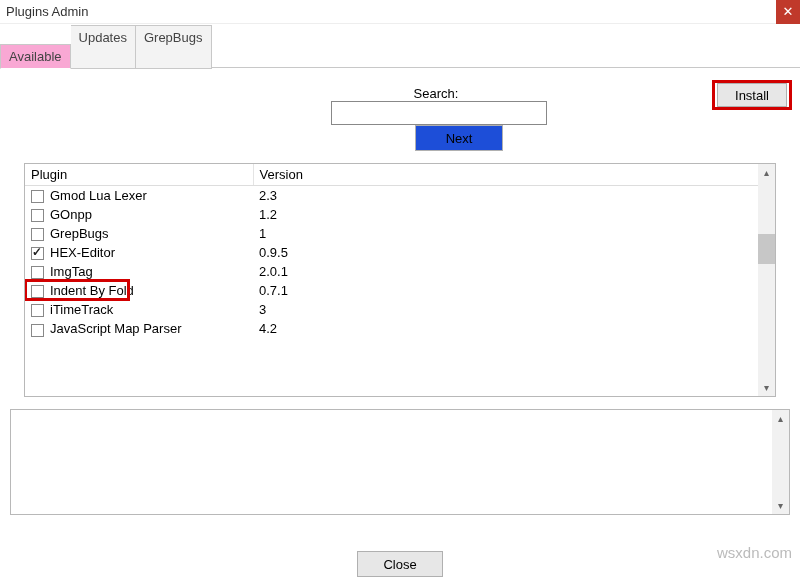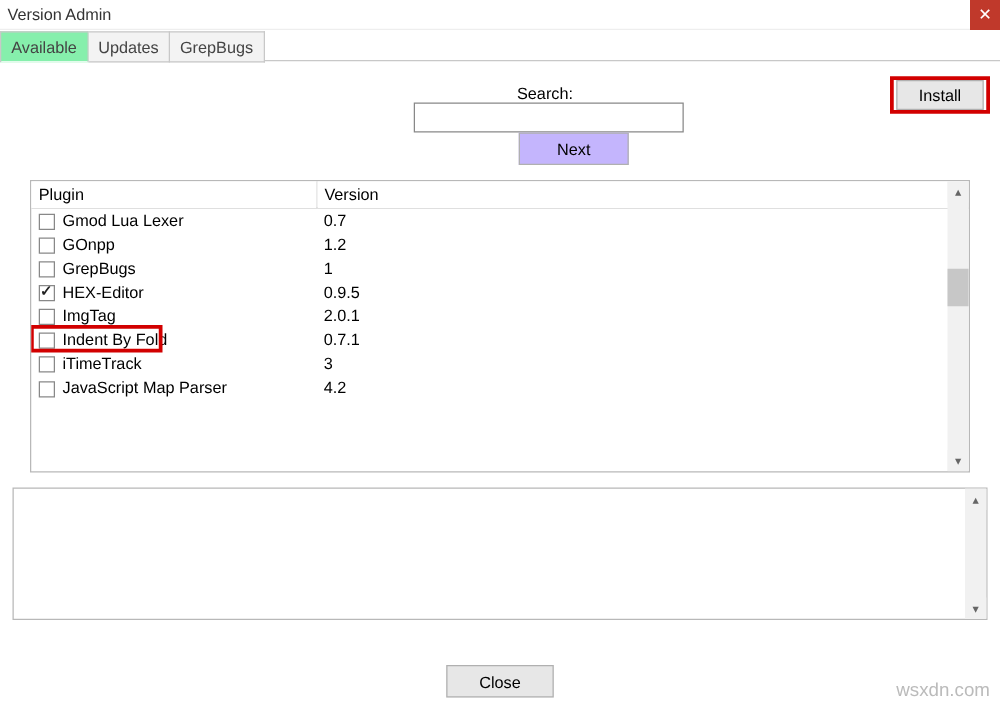--- a/index.html
+++ b/index.html
@@ -18,37 +18,37 @@
     font-size: 13px; line-height: 1; cursor: pointer;
   }
 
   .tabstrip {
     display: flex; font-size: 13px; color: #444;
   }
   .tab {
     padding: 4px 8px; border: 1px solid #c8c8c8; background: #f3f3f3;
     position: relative; top: 1px; cursor: pointer;
   }
-  .tab.active { background: #86efac; border-bottom-color: #fff; }
+  .tab.active { background: #f9a8d4; border-bottom-color: #fff; margin-top: 19px; }
   .tab + .tab { border-left: none; }
   .tabline { border-bottom: 1px solid #c8c8c8; margin-top: -1px; }
 
   .searchrow {
     display: flex; align-items: center; padding: 18px 10px 12px 88px;
     position: relative;
     flex-direction: column;
   }
   .searchrow label { font-size: 13px; margin-right: 6px; }
   .search-input {
     width: 216px; height: 24px; border: 1px solid #888; padding: 2px 4px;
     font-size: 13px;
   }
   .next-btn {
     margin-left: 40px; width: 88px; height: 26px;
-    background: #c4b5fd; border: 1px solid #b0b0b0;
+    background: #1d4ed8; border: 1px solid #b0b0b0;
     font-size: 13px; cursor: pointer;
   }
   .install-wrap {
     position: absolute; right: 8px; top: 12px;
     border: 3px solid #d20000; padding: 0 2px;
   }
   .install-btn {
     width: 70px; height: 24px;
     background: #e7e7e7; border: 1px solid #b0b0b0;
     font-size: 13px; cursor: pointer;
@@ -112,21 +112,21 @@
   .watermark {
     position: absolute; right: 8px; bottom: 21px; font-size: 15px; color: #bbb;
   }
 </style>
 </head>
 <body>
 
 <div class="window">
 
   <div class="titlebar">
-    <span class="title">Version Admin</span>
+    <span class="title">Plugins Admin</span>
     <div class="close-btn">
       <span>✕</span>
     </div>
   </div>
 
   <div class="tabstrip">
     <div class="tab active">Available</div>
     <div class="tab">Updates</div>
     <div class="tab">GrepBugs</div>
   </div>
@@ -145,21 +145,21 @@
     <table class="plugin-table">
       <thead>
         <tr>
           <th class="col-plugin">Plugin</th>
           <th>Version</th>
         </tr>
       </thead>
       <tbody id="plugin-rows">
           <tr>
             <td><span class="chk"></span><span>Gmod Lua Lexer</span></td>
-            <td>0.7</td>
+            <td>2.3</td>
           </tr>
           <tr>
             <td><span class="chk"></span><span>GOnpp</span></td>
             <td>1.2</td>
           </tr>
           <tr>
             <td><span class="chk"></span><span>GrepBugs</span></td>
             <td>1</td>
           </tr>
           <tr>

